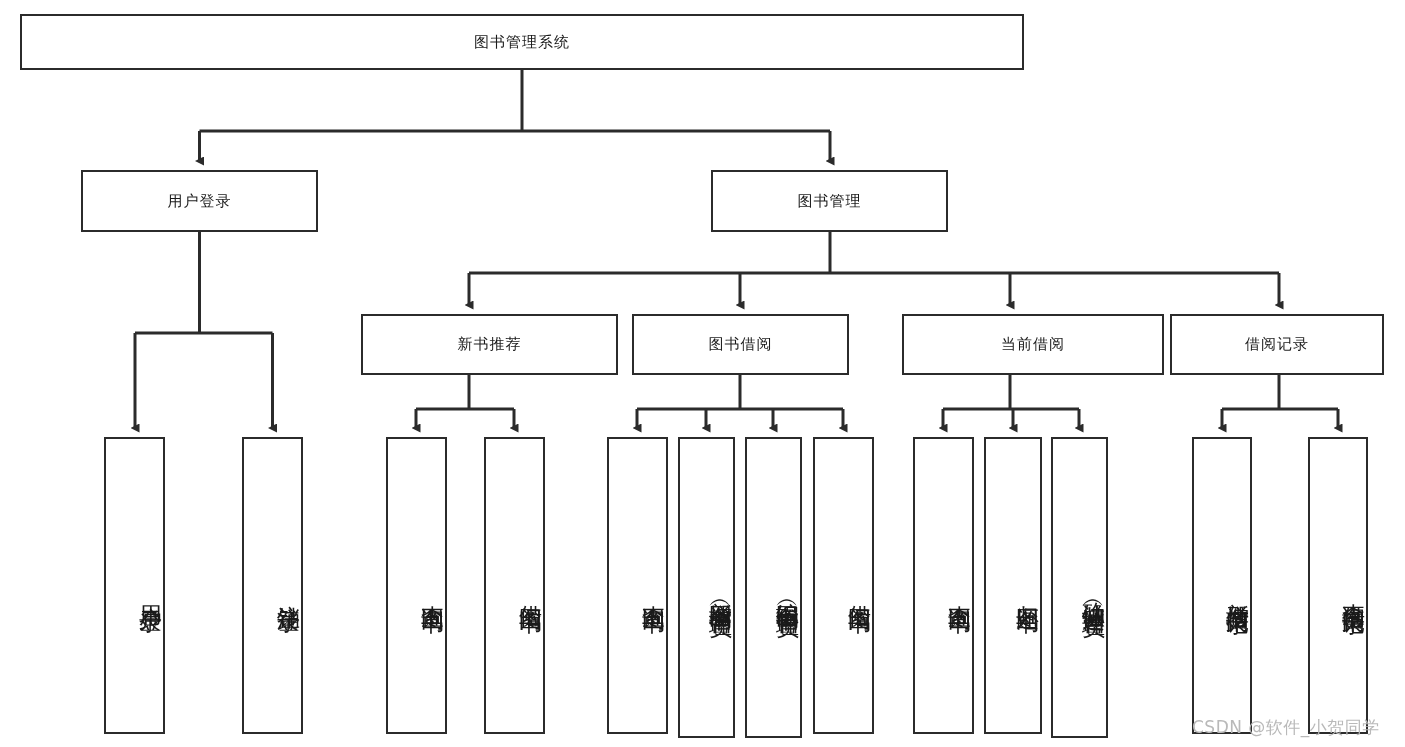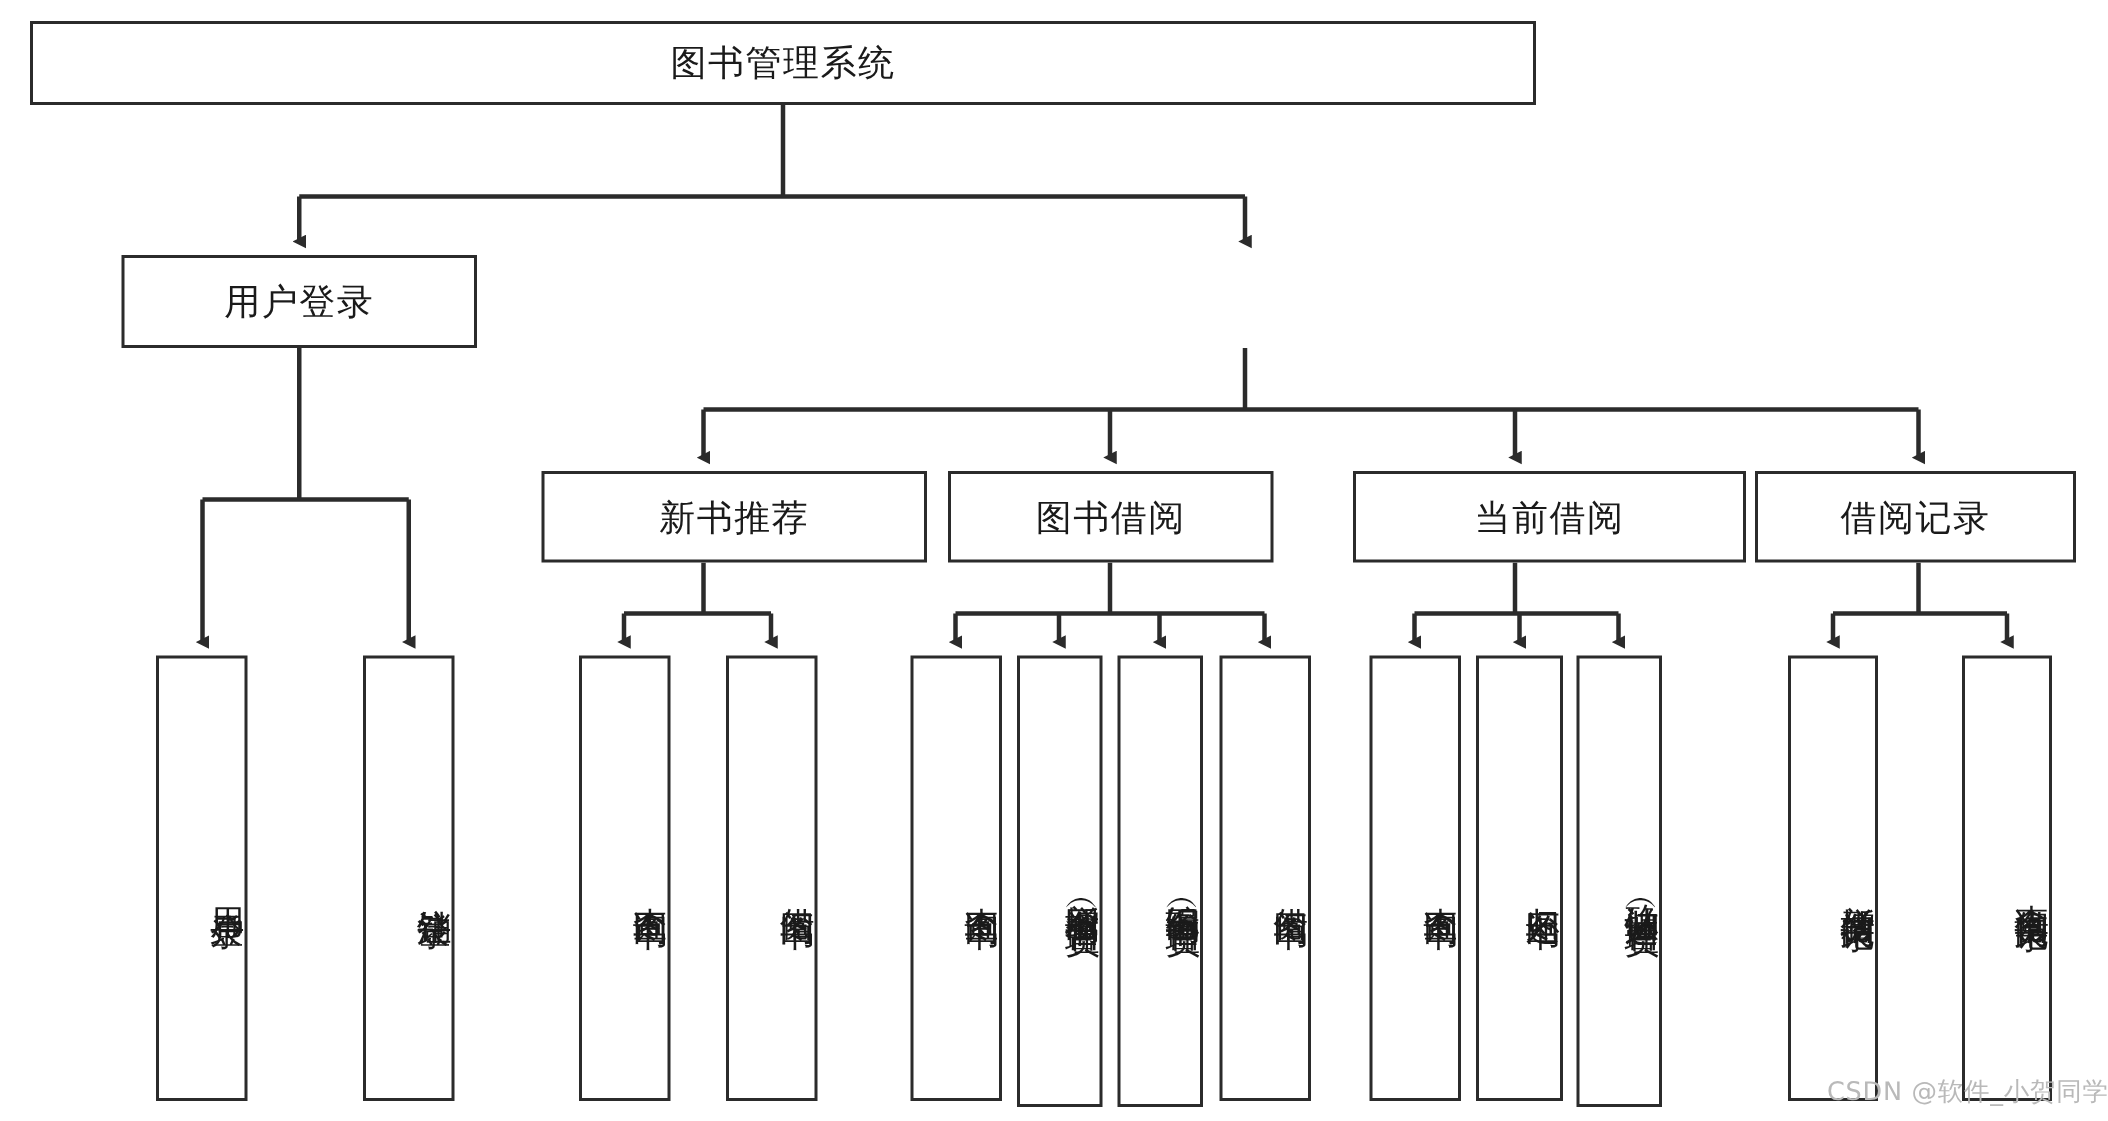--- a/index.html
+++ b/index.html
@@ -29,21 +29,21 @@
     position: absolute;
     box-sizing: border-box;
     background: #ffffff;
     border: 2px solid #2b2b2b;
     display: flex;
     align-items: center;
     justify-content: center;
     color: #1a1a1a;
   }
   .node.h {
-    font-size: 24px;
+    font-size: 15px;
     letter-spacing: 1px;
   }
   .node.v {
     writing-mode: vertical-rl;
     text-orientation: upright;
     font-size: 23px;
     letter-spacing: 2px;
     align-items: flex-start;
     justify-content: center;
     padding-top: 10px;
@@ -55,21 +55,20 @@
     display: block;
   }
   #watermark {
     position: absolute;
     left: 1192px;
     top: 716px;
     font-size: 17px;
     color: #b9b9b9;
     white-space: nowrap;
     letter-spacing: 0.5px;
-    padding-left: 26px;
   }
 </style>
 </head>
 <body>
 
 <div id="canvas">
 
   <svg id="wires" viewBox="0 0 1405 747" width="1405" height="747">
     <defs>
       <marker id="arrow" markerWidth="10" markerHeight="9" refX="4.5" refY="4.5" orient="auto" markerUnits="userSpaceOnUse">
@@ -120,20 +119,23 @@
     </g>
   </svg>
 
   <div class="node h" style="left: 20px; top: 14px; width: 1004px; height: 56px;">
       <span>图书管理系统</span>
     </div>
 
   <div class="node h" style="left: 81px; top: 170px; width: 237px; height: 62px;">
       <span>用户登录</span>
     </div>
+  <div class="node h" style="left: 711px; top: 170px; width: 237px; height: 62px;">
+      <span>图书管理</span>
+    </div>
 
   <div class="node h" style="left: 361px; top: 314px; width: 257px; height: 61px;">
       <span>新书推荐</span>
     </div>
   <div class="node h" style="left: 632px; top: 314px; width: 217px; height: 61px;">
       <span>图书借阅</span>
     </div>
   <div class="node h" style="left: 902px; top: 314px; width: 262px; height: 61px;">
       <span>当前借阅</span>
     </div>

